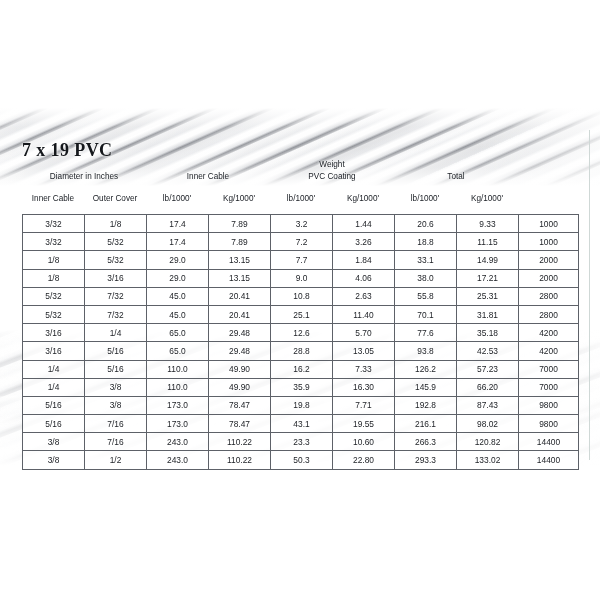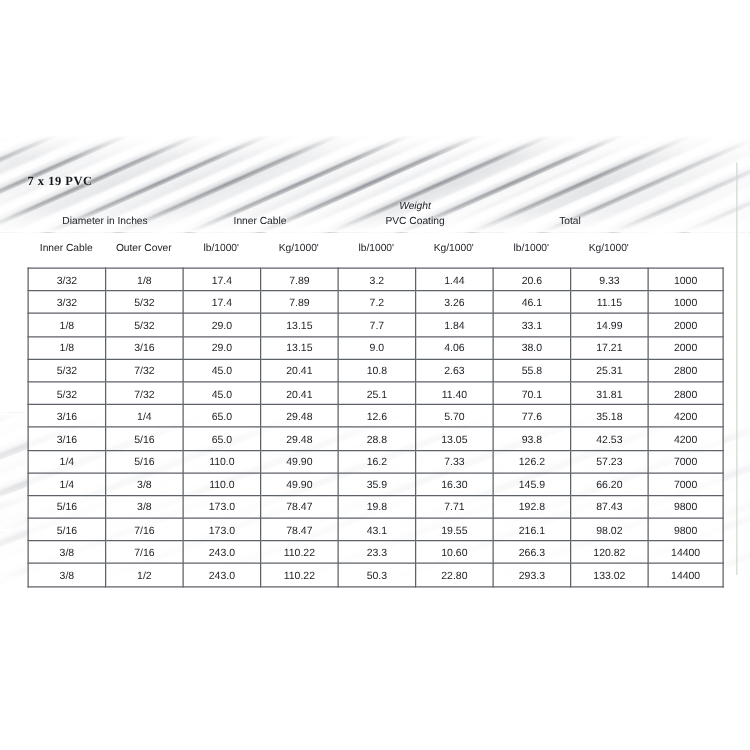--- a/index.html
+++ b/index.html
@@ -117,21 +117,21 @@
     );
   }
 
   
   #doc-title {
     position: absolute;
     left: 22px;
     top: 140px;
     font-family: "Liberation Serif", serif;
     font-weight: bold;
-    font-size: 10px;
+    font-size: 18px;
     letter-spacing: .4px;
     color: #15181c;
     white-space: nowrap;
     text-shadow: 0 0 2px rgba(255,255,255,.95), 0 0 4px rgba(255,255,255,.8);
   }
 
   
   #col-headers {
     position: absolute;
     left: 22px;
@@ -204,21 +204,21 @@
     <div class="rope-tex"></div>
     <div class="rope-fade"></div>
     <div class="rope-vfade"></div>
   </div>
 
   <div id="doc-title">7 x 19 PVC</div>
 
   <div id="col-headers">
     <div class="hdr-cell hdr-group" style="left:0px;width:124px;">Diameter  in Inches</div>
     <div class="hdr-cell hdr-group" style="left:124px;width:124px;">Inner  Cable</div>
-    <div class="hdr-cell hdr-group" style="left:248px;top:-8px;width:124px;font-style:italic;">Weight</div>
+    <div class="hdr-cell hdr-group" style="left:248px;top:-8px;width:124px;">Weight</div>
     <div class="hdr-cell hdr-group" style="left:248px;width:124px;">PVC  Coating</div>
     <div class="hdr-cell hdr-group" style="left:372px;width:124px;">Total</div>
 
     <div class="hdr-cell hdr-sub" style="left:0px;width:62px;">Inner Cable</div>
     <div class="hdr-cell hdr-sub" style="left:62px;width:62px;">Outer Cover</div>
     <div class="hdr-cell hdr-sub" style="left:124px;width:62px;">lb/1000'</div>
     <div class="hdr-cell hdr-sub" style="left:186px;width:62px;">Kg/1000'</div>
     <div class="hdr-cell hdr-sub" style="left:248px;width:62px;">lb/1000'</div>
     <div class="hdr-cell hdr-sub" style="left:310px;width:62px;">Kg/1000'</div>
     <div class="hdr-cell hdr-sub" style="left:372px;width:62px;">lb/1000'</div>
@@ -250,21 +250,21 @@
           <td>9.33</td>
           <td>1000</td>
         </tr>
         <tr>
           <td>3/32</td>
           <td>5/32</td>
           <td>17.4</td>
           <td>7.89</td>
           <td>7.2</td>
           <td>3.26</td>
-          <td>46.1</td>
+          <td>18.8</td>
           <td>11.15</td>
           <td>1000</td>
         </tr>
         <tr>
           <td>1/8</td>
           <td>5/32</td>
           <td>29.0</td>
           <td>13.15</td>
           <td>7.7</td>
           <td>1.84</td>

